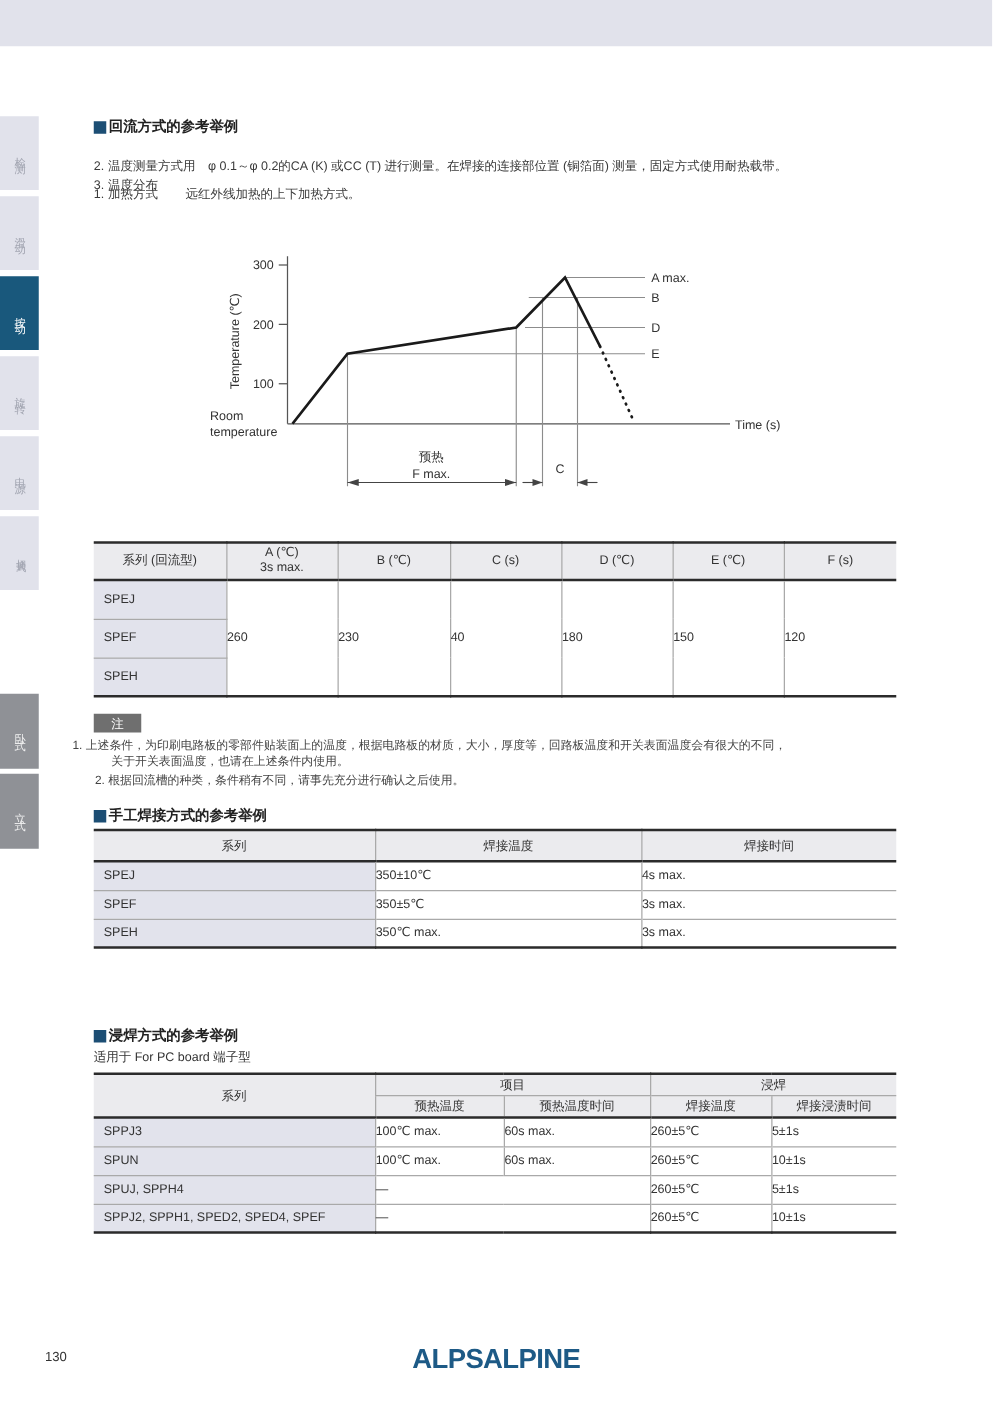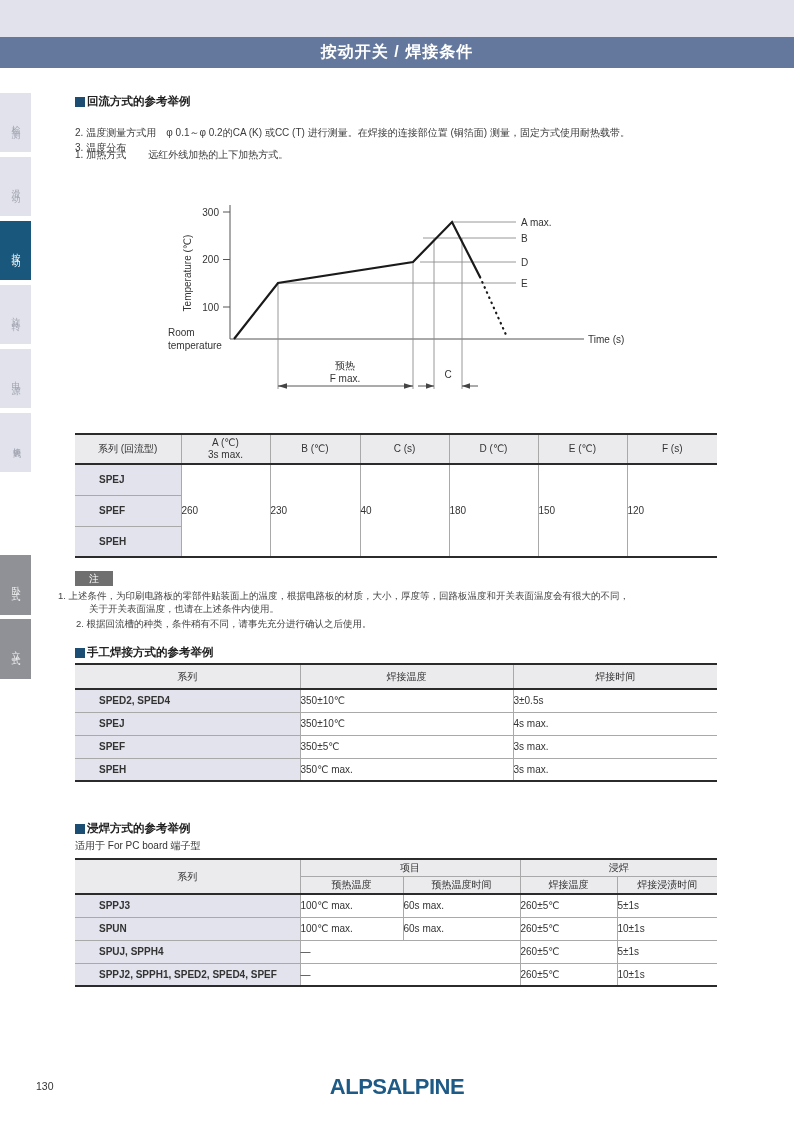--- a/index.html
+++ b/index.html
@@ -36,21 +36,21 @@
   .note-badge { position:absolute; left:75px; top:571px; width:38px; height:15px; background:#6f6f6f;
                 color:#fff; font-size:10px; display:flex; align-items:center; justify-content:center; }
   .note-line { position:absolute; font-size:9.5px; color:#444; white-space:nowrap; }
 
   
   table.dt { position:absolute; border-collapse:collapse; table-layout:fixed; width:642px;
              font-size:10px; color:#333;
              border-top:2px solid #2b2b2b; border-bottom:2px solid #2b2b2b; }
   table.dt th { font-weight:normal; background:#ebebee; text-align:center; }
   table.dt td { text-align:left; }
-  td.series { background:#e2e3ec; font-weight:bold; text-align:center; padding-left:24px; }
+  td.series { background:#e2e3ec; font-weight:normal; text-align:center; padding-left:8px; }
   .bl { border-left:1px solid #a9a9a9; }
 
   
   .t1 thead th { border-bottom:2px solid #2b2b2b; height:30px; line-height:1.25; }
   .t1 tbody tr { height:31px; }
   .t1 tbody tr:not(:first-child) td.series { border-top:1px solid #a9a9a9; }
 
   
   .t2 thead th { border-bottom:2px solid #2b2b2b; height:25px; }
   .t2 tbody tr { height:23px; }
@@ -72,23 +72,20 @@
   .pagenum { position:absolute; left:36px; top:1080px; font-size:10.5px; color:#333; }
   .logo { position:absolute; left:0; top:1074px; width:794px; text-align:center;
           font-size:22px; font-weight:800; color:#1d5a86; letter-spacing:-0.5px; }
 </style>
 </head>
 <body>
 
 <div class="page">
 
   <div class="topstrip"></div>
-  <div class="headerbar">
-    <span>按动开关 / 焊接条件</span>
-  </div>
 
   <div class="tab" style="top:93px">检测</div>
   <div class="tab" style="top:157px">滑动</div>
   <div class="tab active" style="top:221px">按动</div>
   <div class="tab" style="top:285px">旋转</div>
   <div class="tab" style="top:349px">电源</div>
   <div class="tab small" style="top:413px">切换式</div>
   <div class="tab gray" style="top:555px">卧式</div>
   <div class="tab gray" style="top:619px">立式</div>
 
@@ -222,25 +219,20 @@
       </colgroup>
     <thead>
       <tr>
         <th>系列</th>
         <th class="bl">焊接温度</th>
         <th class="bl">焊接时间</th>
       </tr>
     </thead>
     <tbody>
       <tr>
-        <td class="series">SPED2, SPED4</td>
-        <td class="bl">350±10℃</td>
-        <td class="bl">3±0.5s</td>
-      </tr>
-      <tr>
         <td class="series">SPEJ</td>
         <td class="bl">350±10℃</td>
         <td class="bl">4s max.</td>
       </tr>
       <tr>
         <td class="series">SPEF</td>
         <td class="bl">350±5℃</td>
         <td class="bl">3s max.</td>
       </tr>
       <tr>

